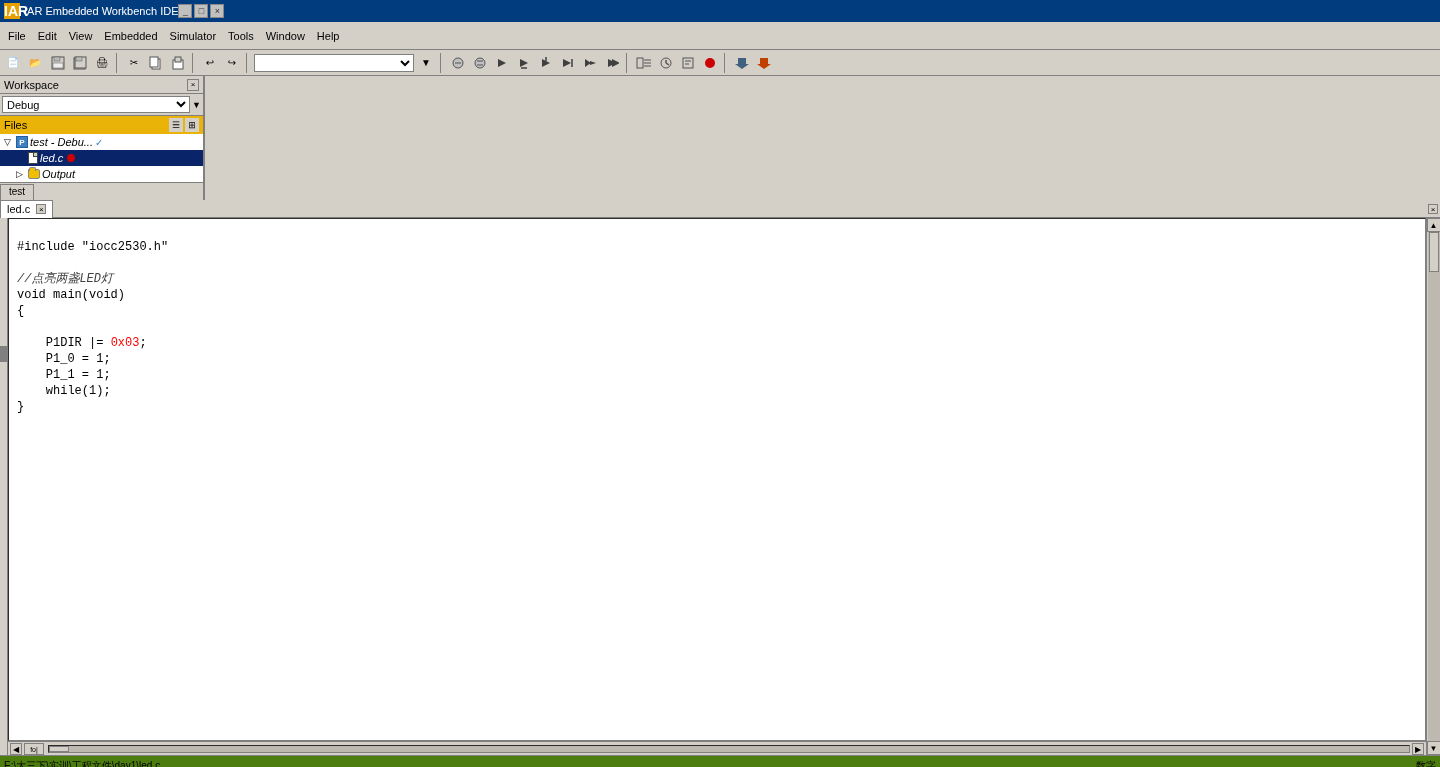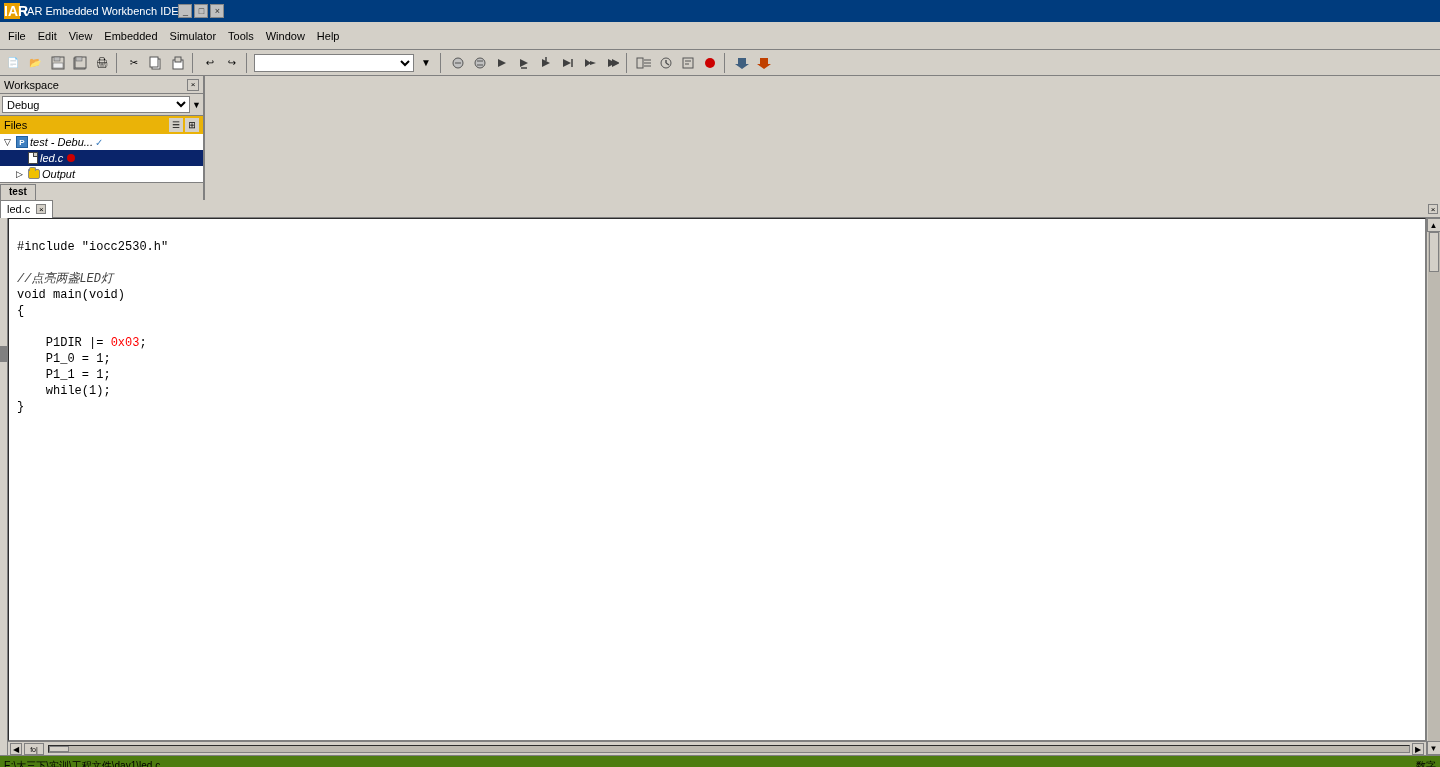--- a/index.html
+++ b/index.html
@@ -169,21 +169,21 @@
       padding: 1px 8px;
       font-size: 10px;
       background: #bdb9b0;
       border: 1px solid #808080;
       border-bottom: none;
       cursor: pointer;
       height: 16px;
     }
     .ws-tab.active {
       background: #d4d0c8;
-      font-weight: bold;
+      font-weight: normal;
     }
 
     
     #editor-area {
       flex: 1;
       display: flex;
       flex-direction: column;
       background: #f0f0f0;
     }
 

